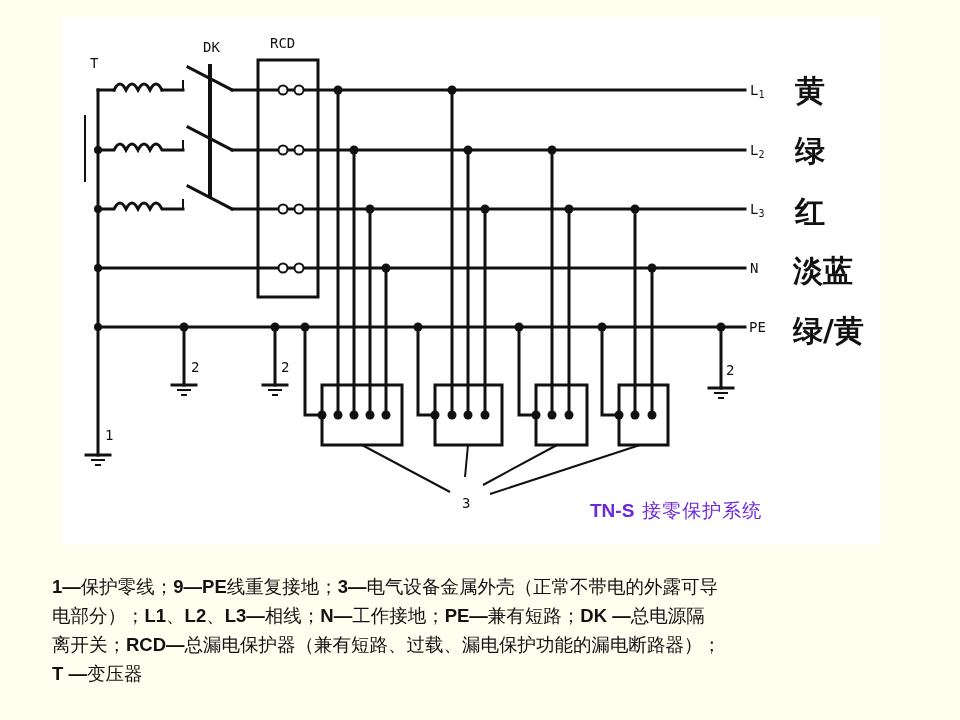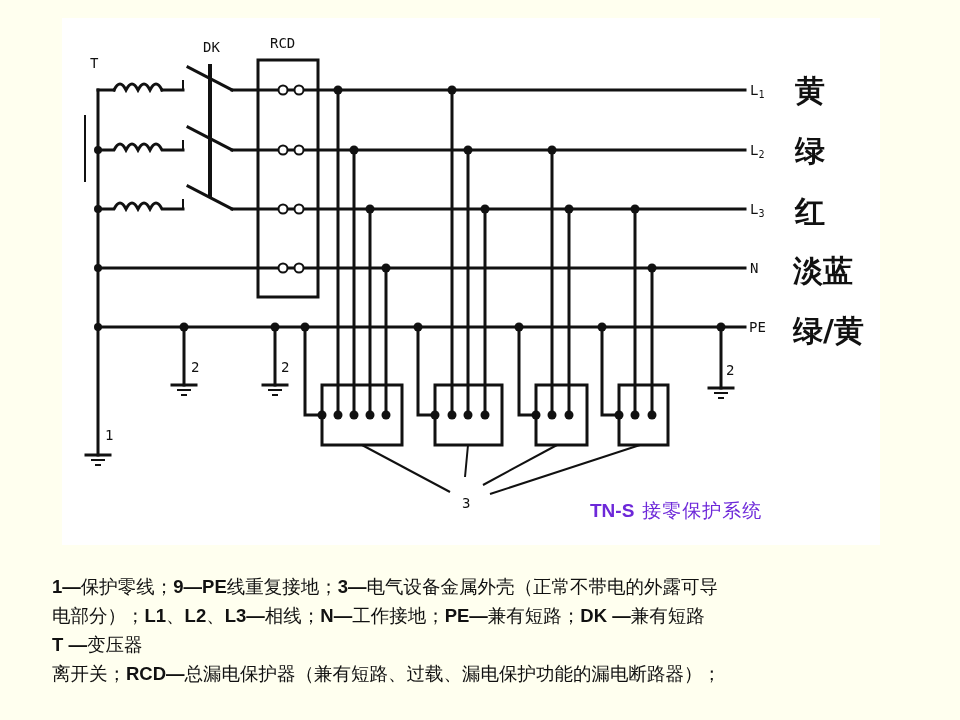--- a/index.html
+++ b/index.html
@@ -224,21 +224,21 @@
 
 <div class="title">
   <span class="en">TN-S</span><span class="zh">接零保护系统</span>
 </div>
 
 <div class="legend">
   <p>
     <b>1—</b><span>保护零线；</span><b>9—PE</b><span>线重复接地；</span><b>3—</b><span>电气设备金属外壳（正常不带电的外露可导</span>
   </p>
   <p>
-    <span>电部分）；</span><b>L1</b><span>、</span><b>L2</b><span>、</span><b>L3—</b><span>相线；</span><b>N—</b><span>工作接地；</span><b>PE—</b><span>兼有短路；</span><b>DK —</b><span>兼有短路</span>
+    <span>电部分）；</span><b>L1</b><span>、</span><b>L2</b><span>、</span><b>L3—</b><span>相线；</span><b>N—</b><span>工作接地；</span><b>PE—</b><span>兼有短路；</span><b>DK —</b><span>总电源隔</span>
+  </p>
+  <p>
+    <span>离开关；</span><b>RCD—</b><span>总漏电保护器（兼有短路、过载、漏电保护功能的漏电断路器）；</span>
   </p>
   <p>
     <b>T —</b><span>变压器</span>
   </p>
-  <p>
-    <span>离开关；</span><b>RCD—</b><span>总漏电保护器（兼有短路、过载、漏电保护功能的漏电断路器）；</span>
-  </p>
 </div>
 
 </body></html>

